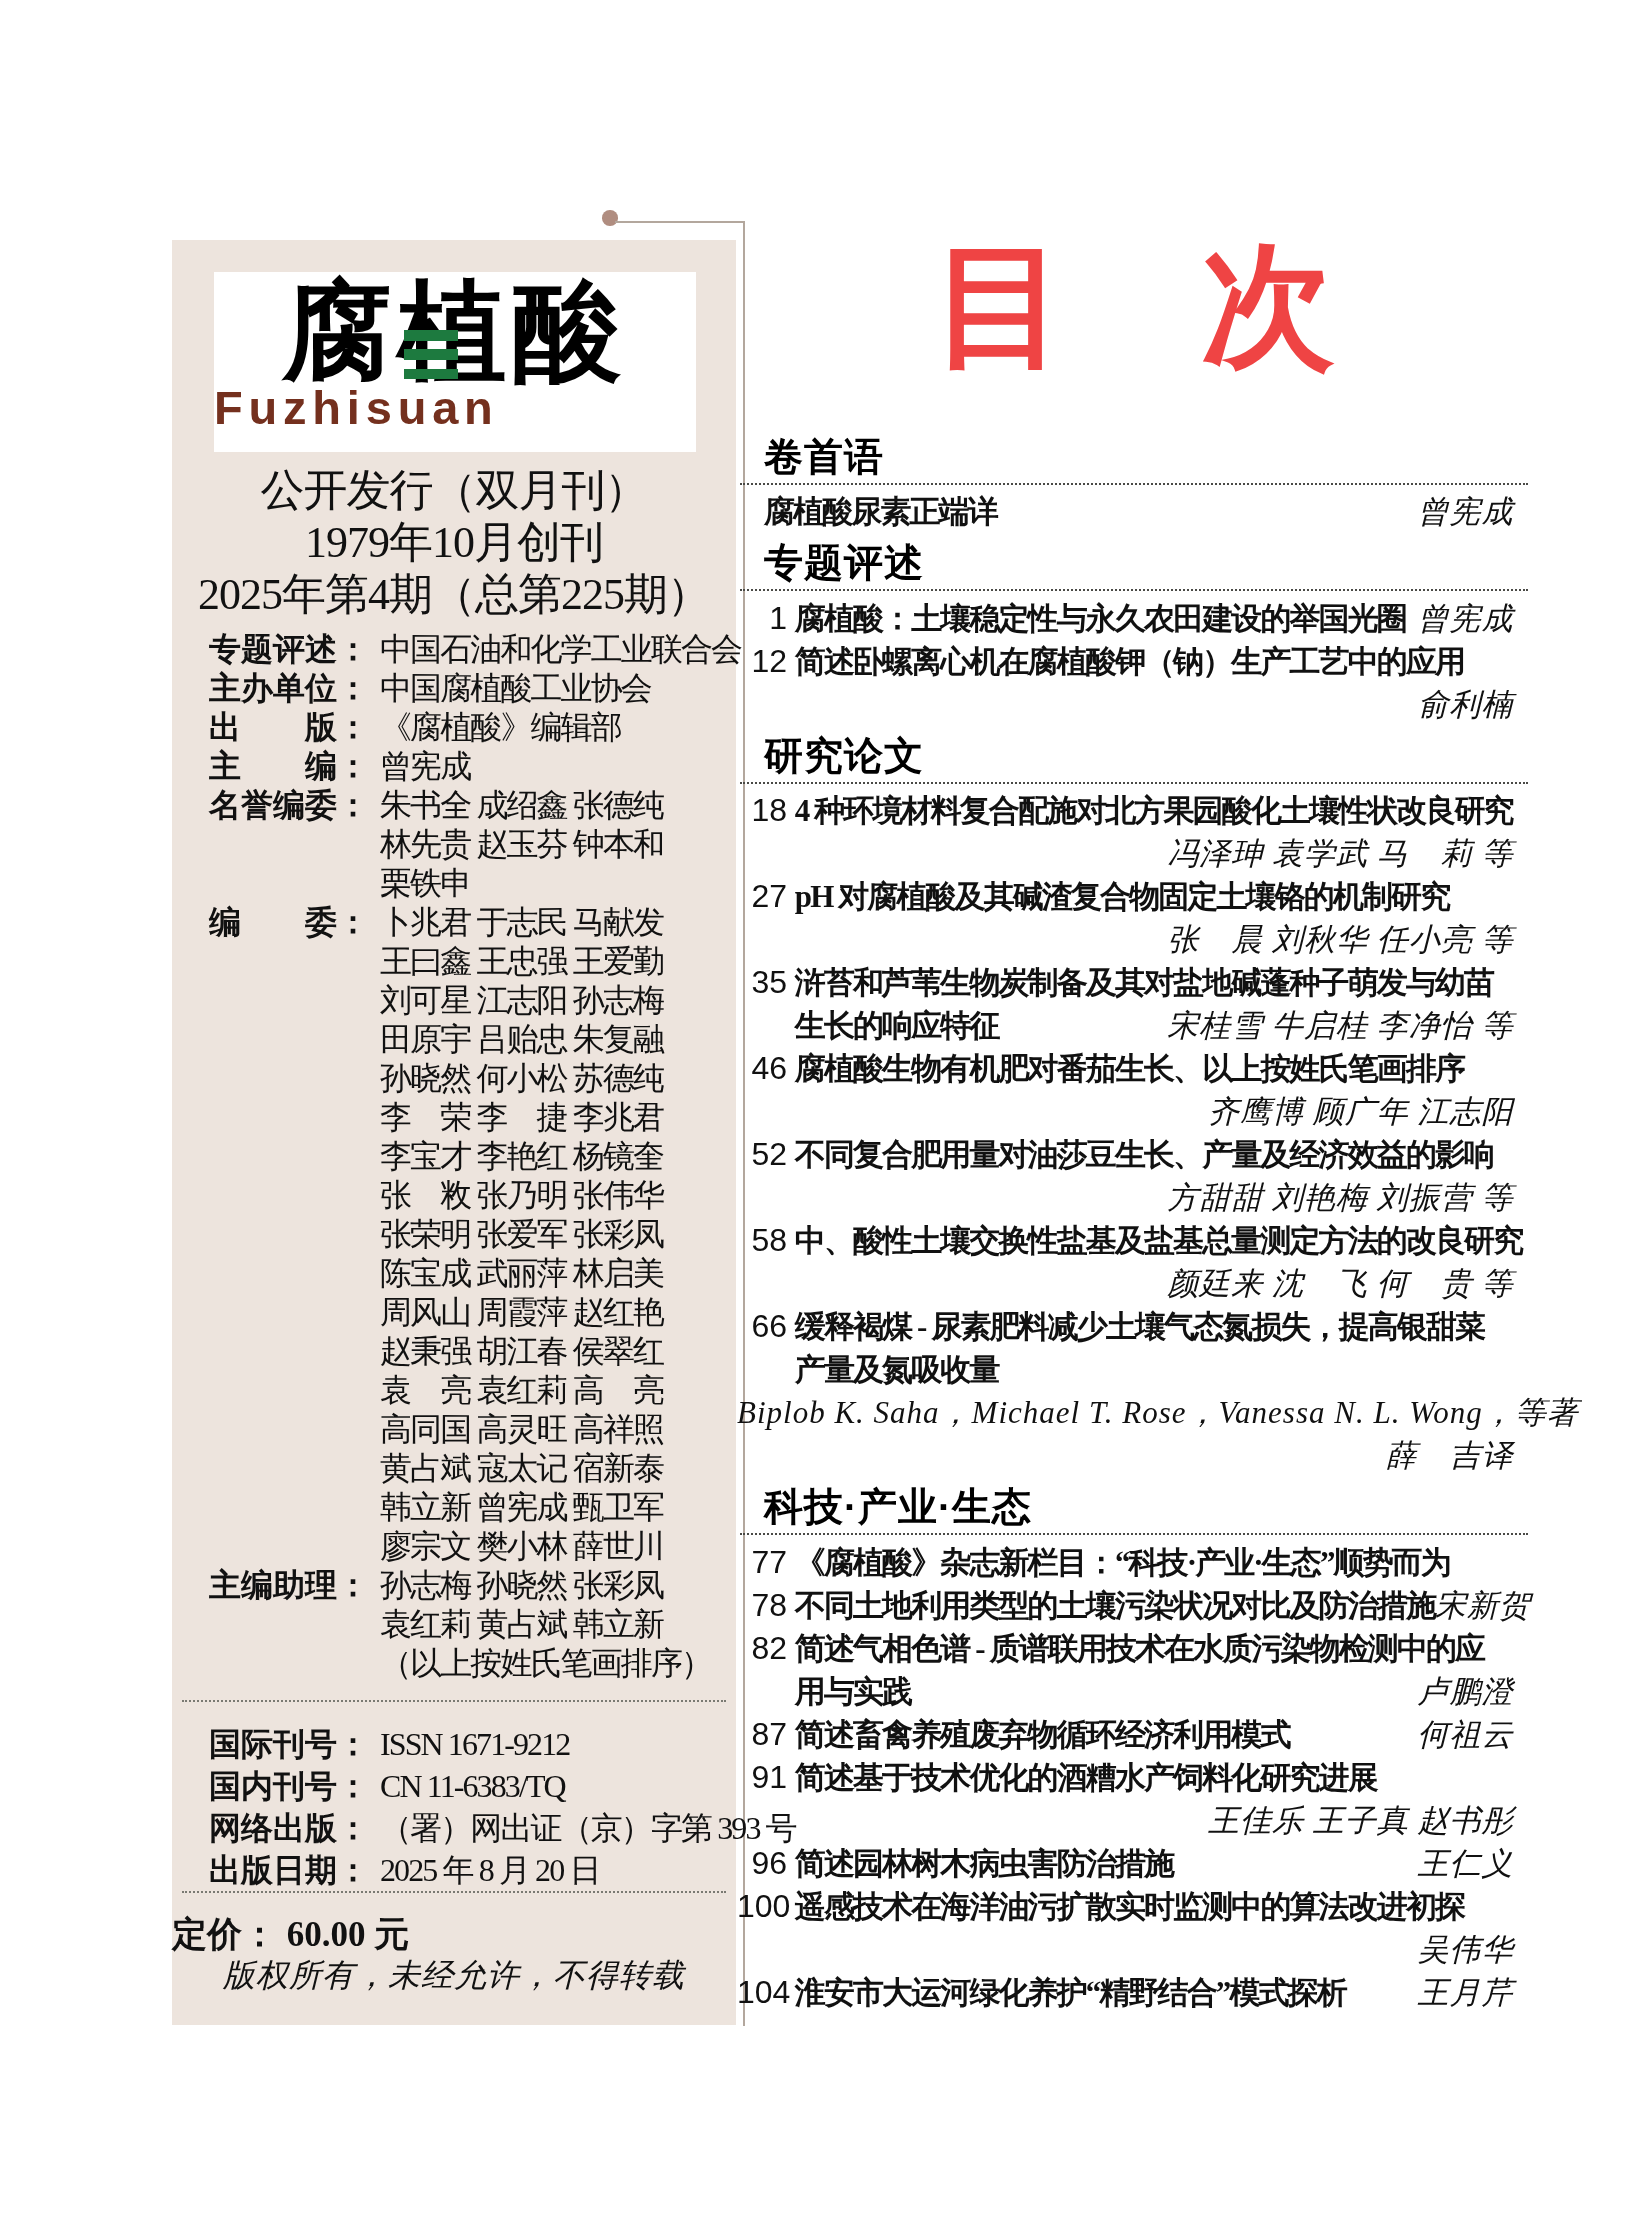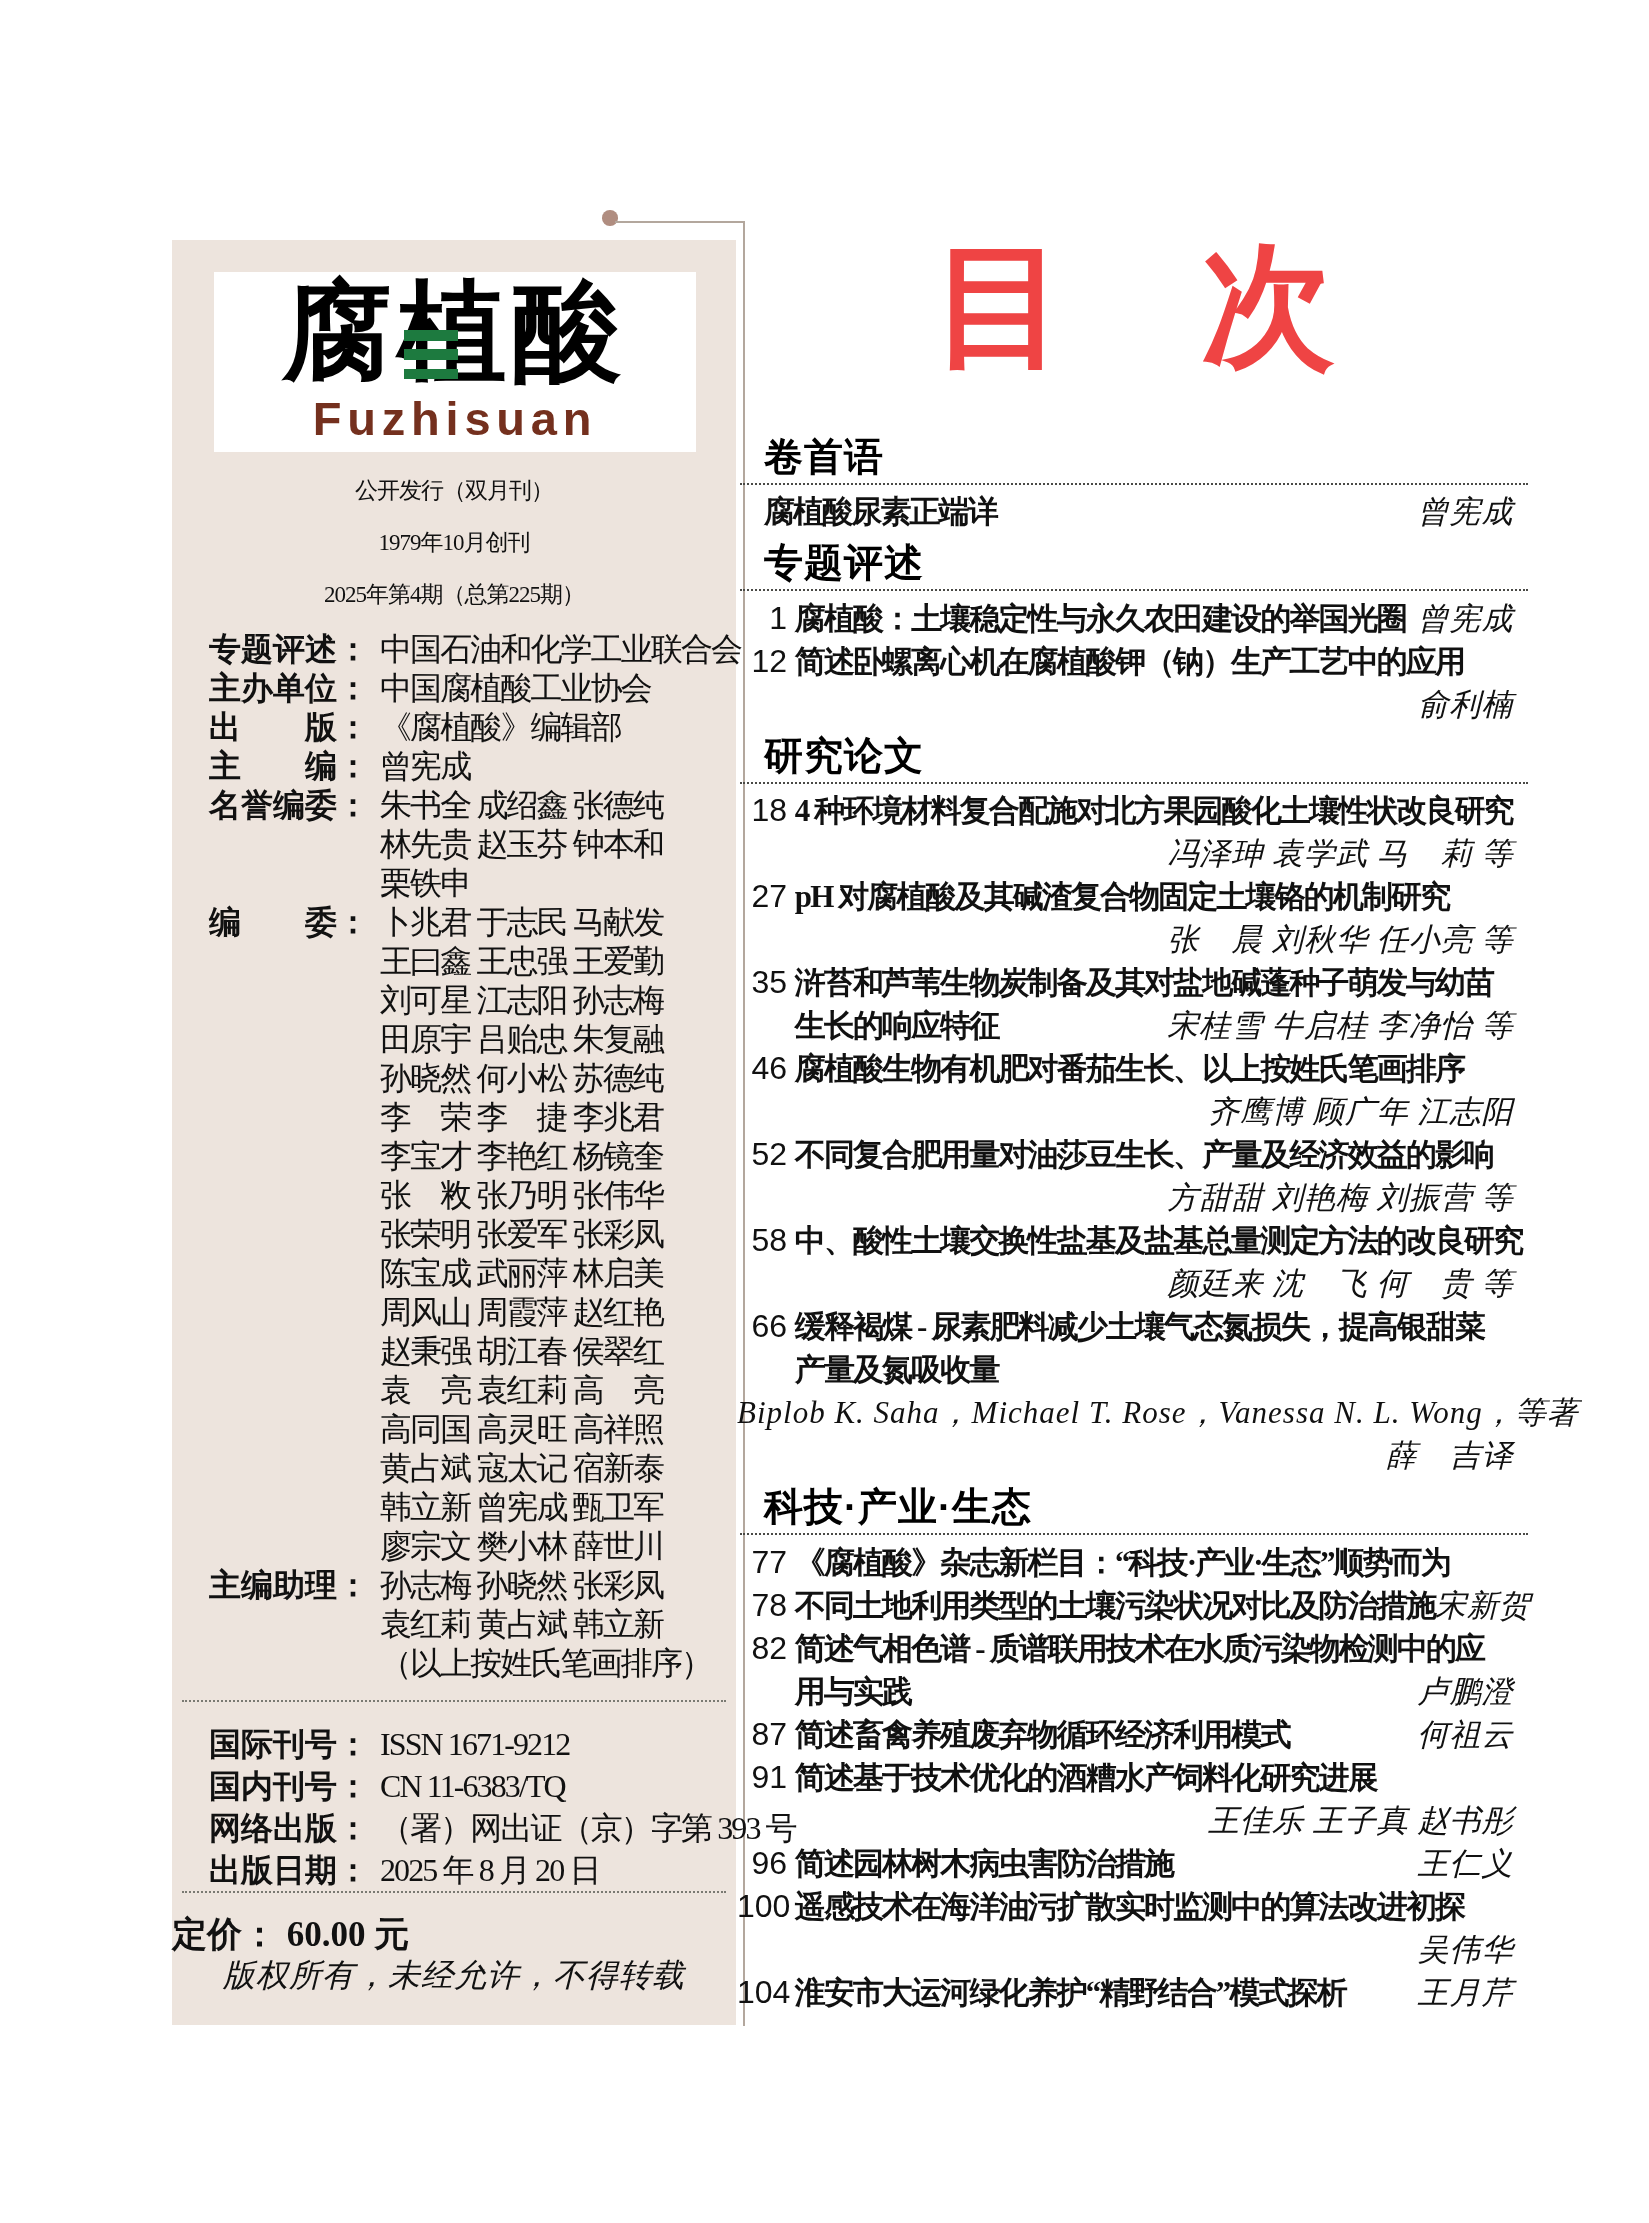--- a/index.html
+++ b/index.html
@@ -12,27 +12,27 @@
   
   .corner-dot{position:absolute;left:602px;top:210px;width:15.5px;height:15.5px;border-radius:50%;background:#b08d80;}
   .corner-hline{position:absolute;left:615px;top:221px;width:130px;height:1.9px;background:#b3a79d;}
   .corner-vline{position:absolute;left:743px;top:221px;width:1.9px;height:1805px;background:#b3a79d;}
 
   
   .panel{position:absolute;left:172px;top:240px;width:564px;height:1785px;background:#ede4dd;}
   .logo-box{position:absolute;left:42px;top:32px;width:482px;height:180px;background:#ffffff;}
   .logo-cn{position:absolute;left:0;right:0;top:1.9px;text-align:center;font-size:109px;line-height:1.05;
     font-weight:900;letter-spacing:5.8px;color:#000;white-space:nowrap;}
-  .logo-py{position:absolute;left:0;right:0;bottom:10px;text-align:center;font-size:47px;line-height:1;
+  .logo-py{position:absolute;left:0;right:0;bottom:21px;font-size:47px;line-height:1;
     font-weight:800;letter-spacing:5.8px;color:#74301e;}
   .stripes{position:absolute;left:190px;top:58px;width:54px;}
   .stripe{width:54px;height:10.7px;background:#1d7a3f;margin-bottom:8.7px;}
 
   .pub-lines{position:absolute;left:0;right:0;top:225px;text-align:center;}
-  .pub-line{font-size:23px;line-height:52px;letter-spacing:-1px;white-space:nowrap;}
+  .pub-line{font-size:44px;line-height:52px;letter-spacing:-1px;white-space:nowrap;}
 
   .info-block{position:absolute;left:37px;right:9.7px;top:390px;}
   .inf-row{display:flex;line-height:39px;white-space:nowrap;}
   .inf-label{flex:none;width:171px;font-weight:700;font-size:32px;letter-spacing:0;}
   .inf-val{font-size:32px;letter-spacing:-1.9px;}
 
   .p-divider{position:absolute;left:9.7px;right:9.7px;border-top:2.9px dotted #7a7a72;}
   .div-1{top:1460px;}
   .div-2{top:1651px;}
 

